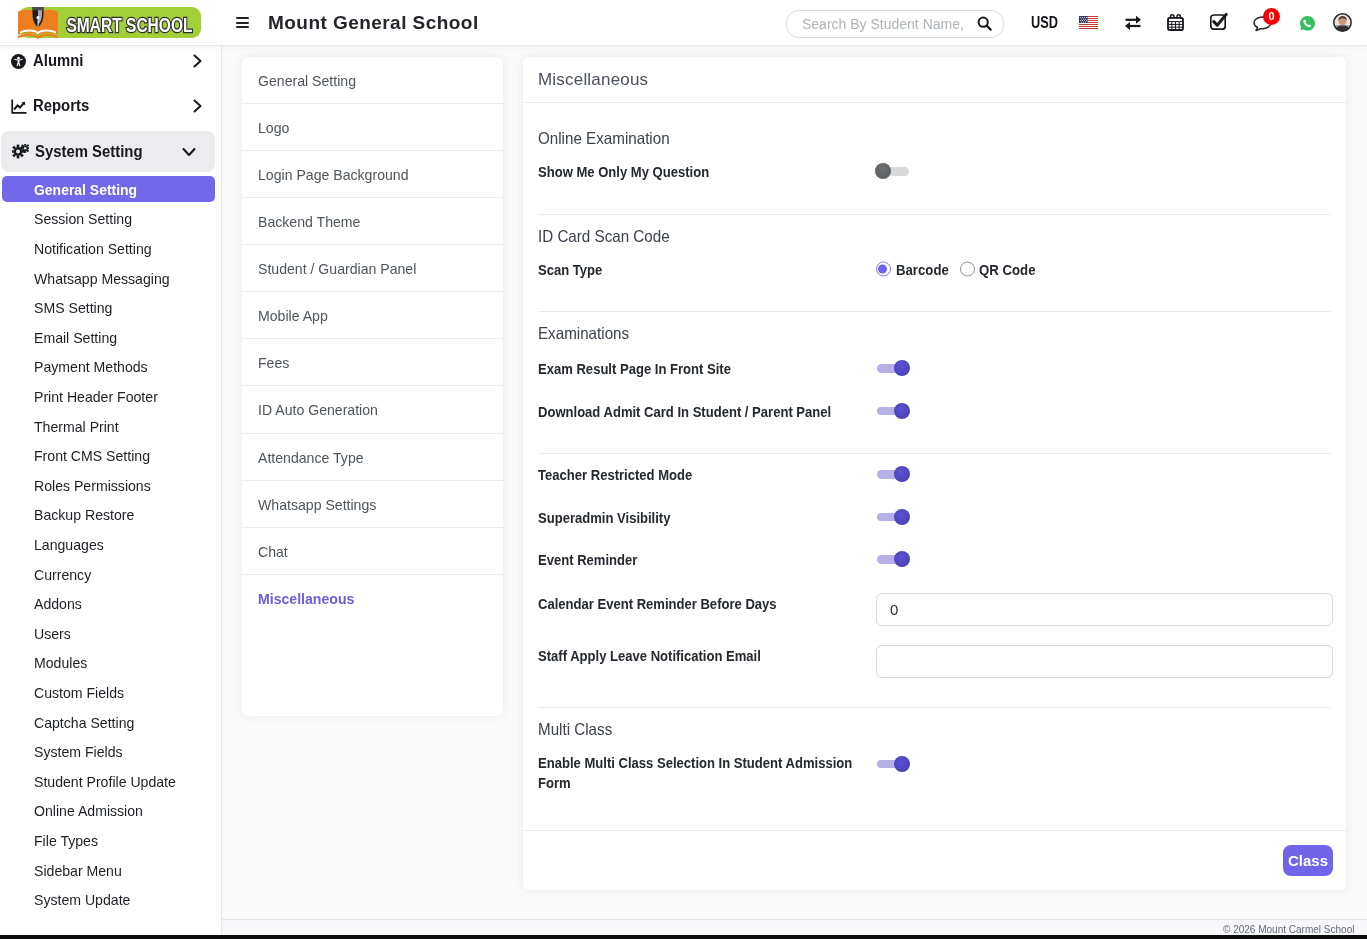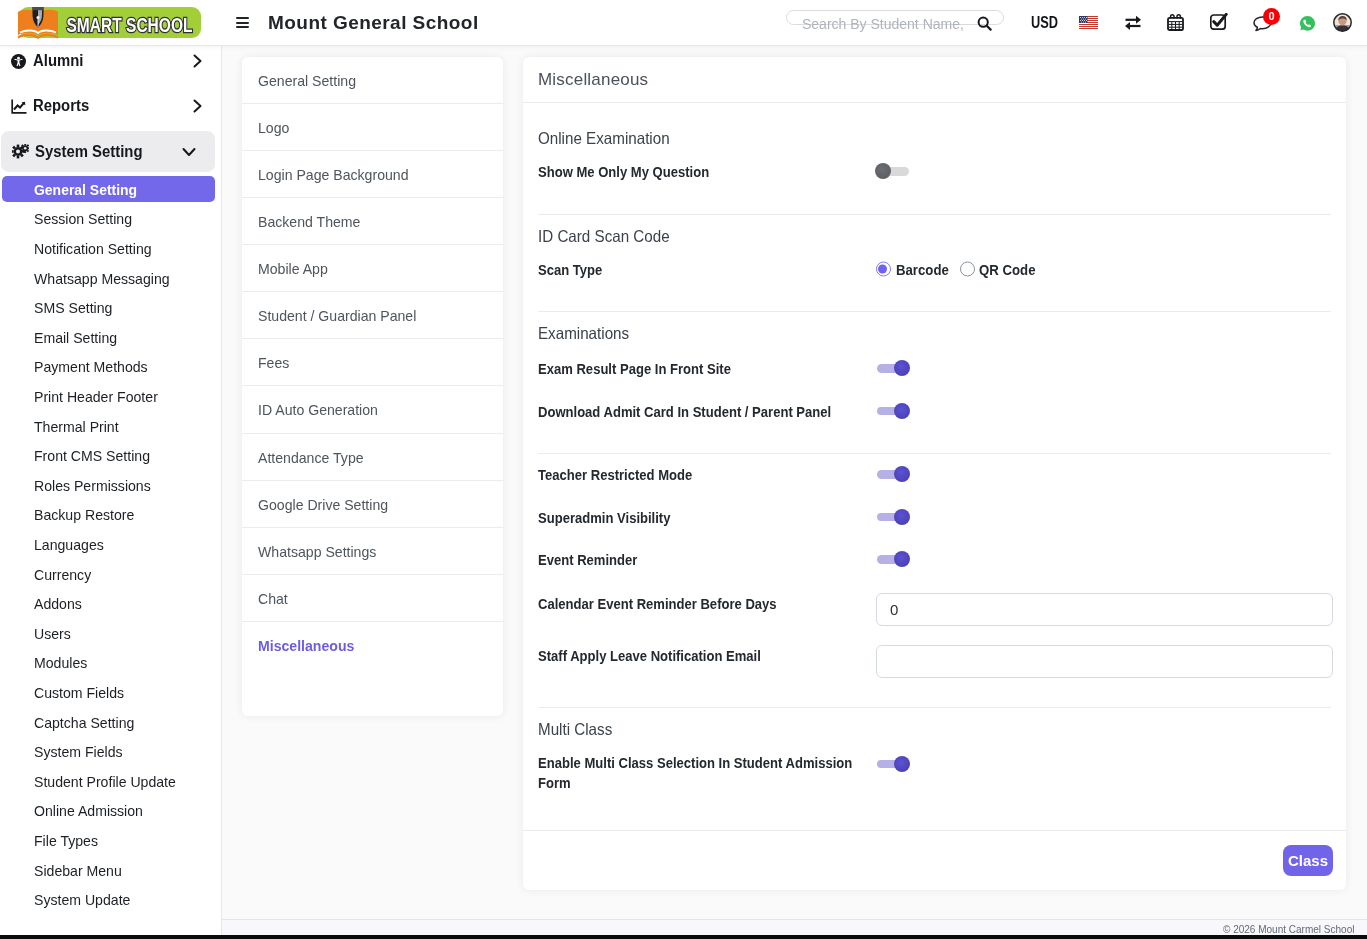--- a/index.html
+++ b/index.html
@@ -4,21 +4,21 @@
 <style>
 * { margin:0; padding:0; box-sizing:border-box; }
 html,body { width:1367px; height:939px; overflow:hidden; font-family:"Liberation Sans", sans-serif; background:#fff; }
 .abs { position:absolute; }
 
 
 #topbar { position:absolute; left:0; top:0; width:1367px; height:46px; background:#fff; border-bottom:1px solid #e7e7ea; box-shadow:0 1px 5px rgba(0,0,0,.05); z-index:20; }
 #hamb { position:absolute; left:236px; top:17px; width:13px; height:12px; }
 #hamb div { height:2px; background:#212529; margin-bottom:2.6px; border-radius:1px; }
 #title { position:absolute; left:268px; top:12px; font-size:19px; font-weight:700; color:#22262b; letter-spacing:.45px; }
-#search { position:absolute; left:786px; top:10px; width:218px; height:15px; border:1px solid #dbdbde; border-radius:13px; }
+#search { position:absolute; left:786px; top:10px; width:218px; height:28px; border:1px solid #dbdbde; border-radius:13px; }
 #search span { position:absolute; left:15px; top:5px; font-size:14px; color:#aeb4bb; }
 #usd { position:absolute; left:1031px; top:14px; font-size:16px; font-weight:700; color:#101418; transform:scaleX(.8); transform-origin:left center; }
 .tbico { position:absolute; top:14px; }
 #badge { position:absolute; left:1263px; top:8px; width:17px; height:17px; background:#f50005; border-radius:50%; color:#fff; font-size:11px; font-weight:700; text-align:center; line-height:17px; z-index:2; }
 
 
 #sidebar { position:absolute; left:0; top:46px; width:222px; height:893px; background:#fff; border-right:1px solid #e7e7ea; z-index:10;padding-left:7px; }
 .mitem { position:absolute; left:0; width:221px; height:30px; }
 .mtext { position:absolute; left:33px; top:50%; transform:translateY(-50%) scaleX(.93); transform-origin:left center; font-size:16px; font-weight:700; color:#15181c; white-space:nowrap; }
 .subtext { position:absolute; left:34px; font-size:15px; color:#1c2025; transform:translateY(-50%) scaleX(.94); transform-origin:left center; white-space:nowrap; }
@@ -264,36 +264,33 @@
       <div class="lrow">
         <span>Logo</span>
       </div>
       <div class="lrow">
         <span>Login Page Background</span>
       </div>
       <div class="lrow">
         <span>Backend Theme</span>
       </div>
       <div class="lrow">
+        <span>Student / Guardian Panel</span>
+      </div>
+      <div class="lrow">
         <span>Mobile App</span>
       </div>
       <div class="lrow">
-        <span>Student / Guardian Panel</span>
-      </div>
-      <div class="lrow">
         <span>Fees</span>
       </div>
       <div class="lrow">
         <span>ID Auto Generation</span>
       </div>
       <div class="lrow">
         <span>Attendance Type</span>
-      </div>
-      <div class="lrow">
-        <span>Google Drive Setting</span>
       </div>
       <div class="lrow">
         <span>Whatsapp Settings</span>
       </div>
       <div class="lrow">
         <span>Chat</span>
       </div>
       <div class="lrow active">
         <span>Miscellaneous</span>
       </div>

